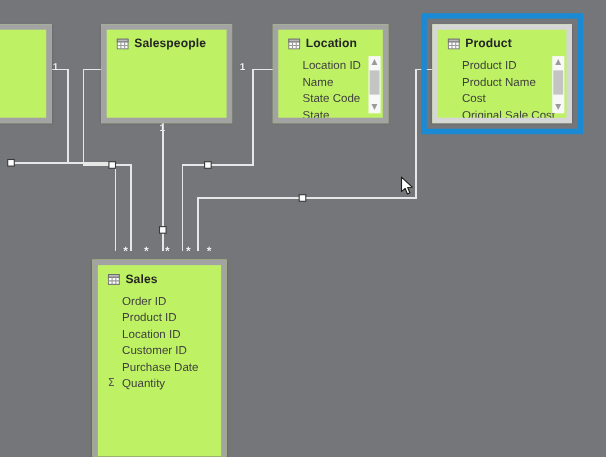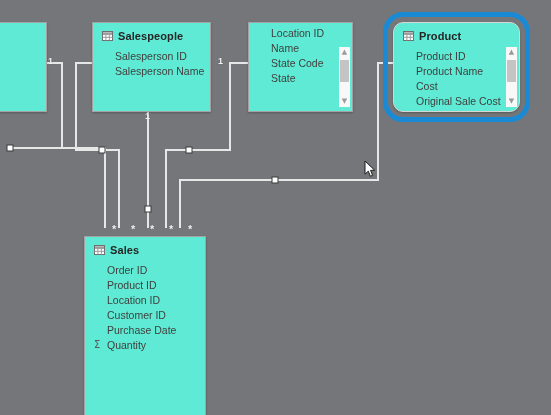--- a/index.html
+++ b/index.html
@@ -37,31 +37,30 @@
     font-size: 9px;
     font-weight: bold;
     font-family: "Liberation Sans", sans-serif;
     line-height: 1;
     text-shadow: 0 0 1px rgba(0,0,0,.35);
   }
 
   
   .tbl {
     position: absolute;
-    background: #5eead4;
-    border: 1px solid #a3a3a3;
+    background: #bef264;
+    border: 5px solid #a3a3a3;
     box-sizing: border-box;
     overflow: hidden;
     box-shadow: 0 1px 2px rgba(0,0,0,.25);
   }
   .tbl.selected {
     outline: 5px solid #1b8ad4;
     outline-offset: 5px;
     border-color: #d6d6d6;
-    border-radius: 10px;
   }
   .tbl-head {
     display: flex;
     align-items: center;
     gap: 5px;
     padding: 7px 8px 4px 9px;
   }
   .tbl-title {
     font-size: 11px;
     font-weight: bold;
@@ -184,31 +183,33 @@
     <div class="tbl-head">
       <svg class="grid-icon" viewBox="0 0 11 10">
         <rect x="0.5" y="0.5" width="10" height="9" fill="#ffffff" stroke="#6f6f6f"></rect>
         <rect x="0.5" y="0.5" width="10" height="2.6" fill="#b9b9b9" stroke="#6f6f6f"></rect>
         <line x1="3.9" y1="3.1" x2="3.9" y2="9.5" stroke="#9a9a9a"></line>
         <line x1="7.3" y1="3.1" x2="7.3" y2="9.5" stroke="#9a9a9a"></line>
         <line x1="0.5" y1="6.3" x2="10.5" y2="6.3" stroke="#9a9a9a"></line>
       </svg>
       <span class="tbl-title">Salespeople</span>
     </div>
-    <div class="tbl-fields">
-      <div class="fld">
-        <span>Salesperson ID</span>
-      </div>
-      <div class="fld">
-        <span>Salesperson Name</span>
-      </div>
-    </div>
   </div>
 
   <div class="tbl" style="left:248px; top:22px; width:105px; height:90px;">
+    <div class="tbl-head">
+      <svg class="grid-icon" viewBox="0 0 11 10">
+        <rect x="0.5" y="0.5" width="10" height="9" fill="#ffffff" stroke="#6f6f6f"></rect>
+        <rect x="0.5" y="0.5" width="10" height="2.6" fill="#b9b9b9" stroke="#6f6f6f"></rect>
+        <line x1="3.9" y1="3.1" x2="3.9" y2="9.5" stroke="#9a9a9a"></line>
+        <line x1="7.3" y1="3.1" x2="7.3" y2="9.5" stroke="#9a9a9a"></line>
+        <line x1="0.5" y1="6.3" x2="10.5" y2="6.3" stroke="#9a9a9a"></line>
+      </svg>
+      <span class="tbl-title">Location</span>
+    </div>
     <div class="tbl-fields">
       <div class="fld">
         <span>Location ID</span>
       </div>
       <div class="fld">
         <span>Name</span>
       </div>
       <div class="fld">
         <span>State Code</span>
       </div>

